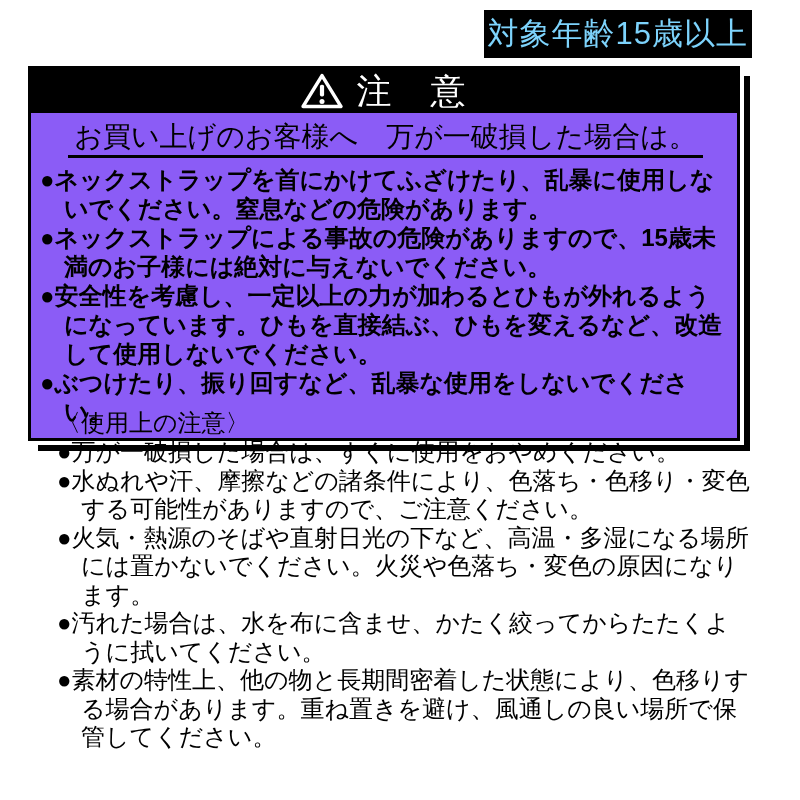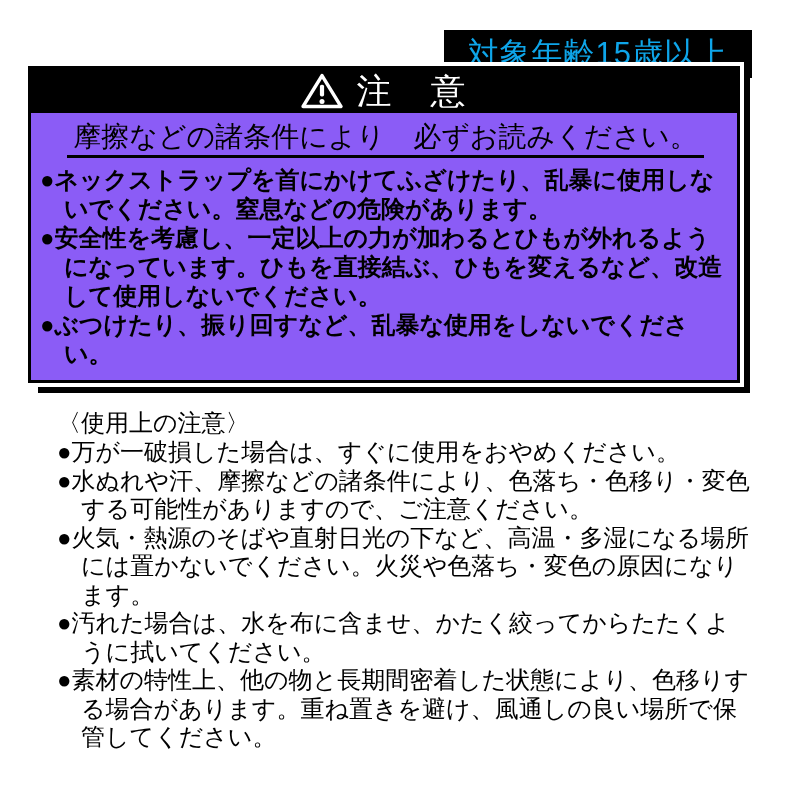--- a/index.html
+++ b/index.html
@@ -13,29 +13,28 @@
     overflow: hidden;
   }
 
   
   .age-badge {
     position: absolute;
     top: 10px;
     right: 48px;
     height: 48px;
     background: #000000;
-    color: #0ea5e9;
+    color: #7dd3fc;
     display: flex;
     align-items: center;
     justify-content: center;
-    padding: 0 24px;
+    padding: 0 4px;
     font-size: 31px;
     letter-spacing: 1px;
     white-space: nowrap;
-    margin-top: 20px;
   }
 
   
   .caution-box {
     position: absolute;
     left: 28px;
     top: 66px;
     width: 712px;
     box-sizing: border-box;
     border: 3px solid #000000;
@@ -108,24 +107,25 @@
           <polygon points="30,4 57,48 3,48" fill="none" stroke="#ffffff" stroke-width="5" stroke-linejoin="round"></polygon>
           <rect x="27" y="17" width="6" height="17" rx="2.5" fill="#ffffff"></rect>
           <circle cx="30" cy="41" r="3.6" fill="#ffffff"></circle>
         </svg>
       </span>
       <span class="caution-title">注　意</span>
     </div>
 
     <div class="caution-content">
       <div class="subheading-wrap">
-        <span class="subheading">摩擦などの諸条件により　必ずお読みください。</span>
+        <span class="subheading">お買い上げのお客様へ　万が一破損した場合は。</span>
       </div>
       <div class="caution-items">
           <div class="bullet">●ネックストラップを首にかけてふざけたり、乱暴に使用しないでください。窒息などの危険があります。</div>
+          <div class="bullet">●ネックストラップによる事故の危険がありますので、15歳未満のお子様には絶対に与えないでください。</div>
           <div class="bullet">●安全性を考慮し、一定以上の力が加わるとひもが外れるようになっています。ひもを直接結ぶ、ひもを変えるなど、改造して使用しないでください。</div>
           <div class="bullet">●ぶつけたり、振り回すなど、乱暴な使用をしないでください。</div>
         </div>
     </div>
   </div>
 
   <div class="usage-notes">
     <div class="usage-title">〈使用上の注意〉</div>
     <div class="usage-items">
         <div class="bullet">●万が一破損した場合は、すぐに使用をおやめください。</div>

